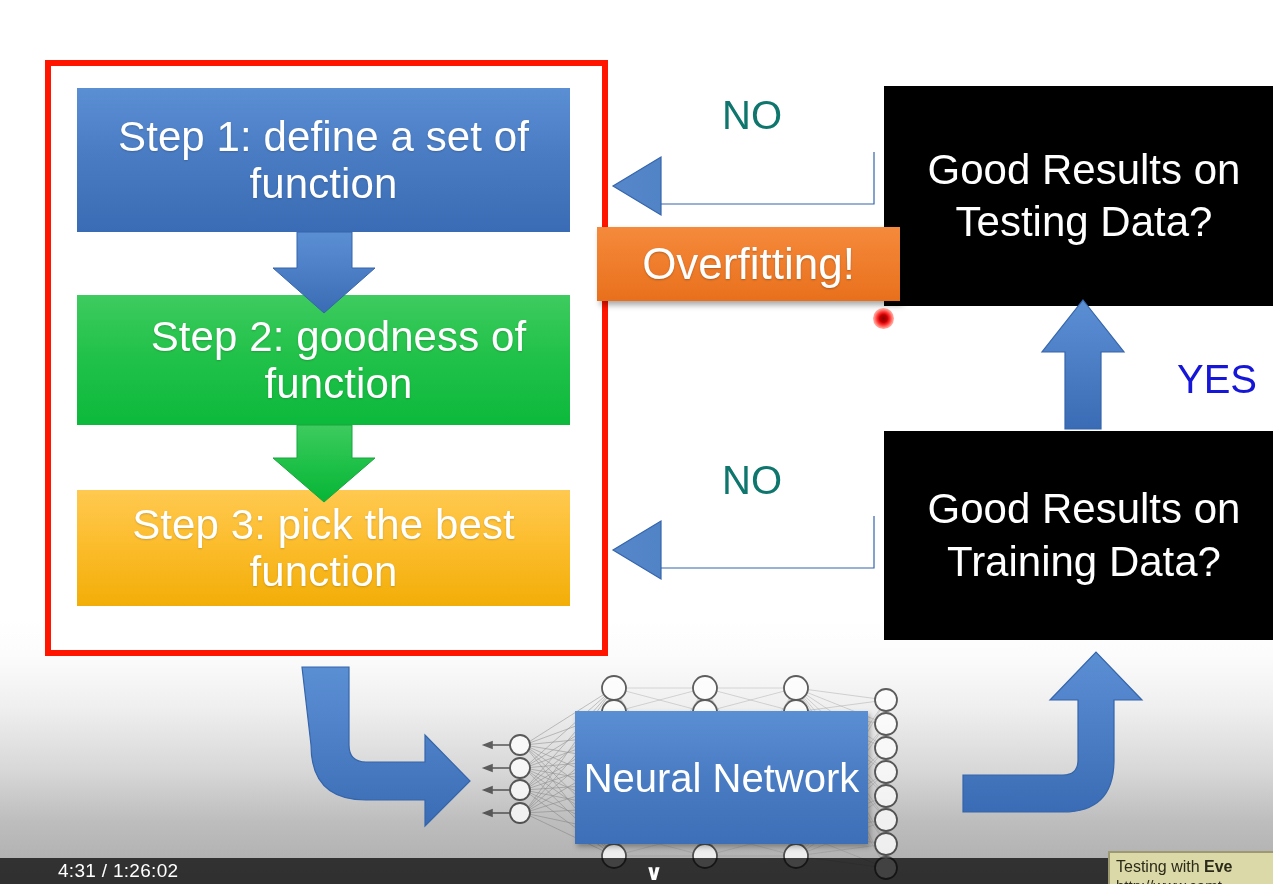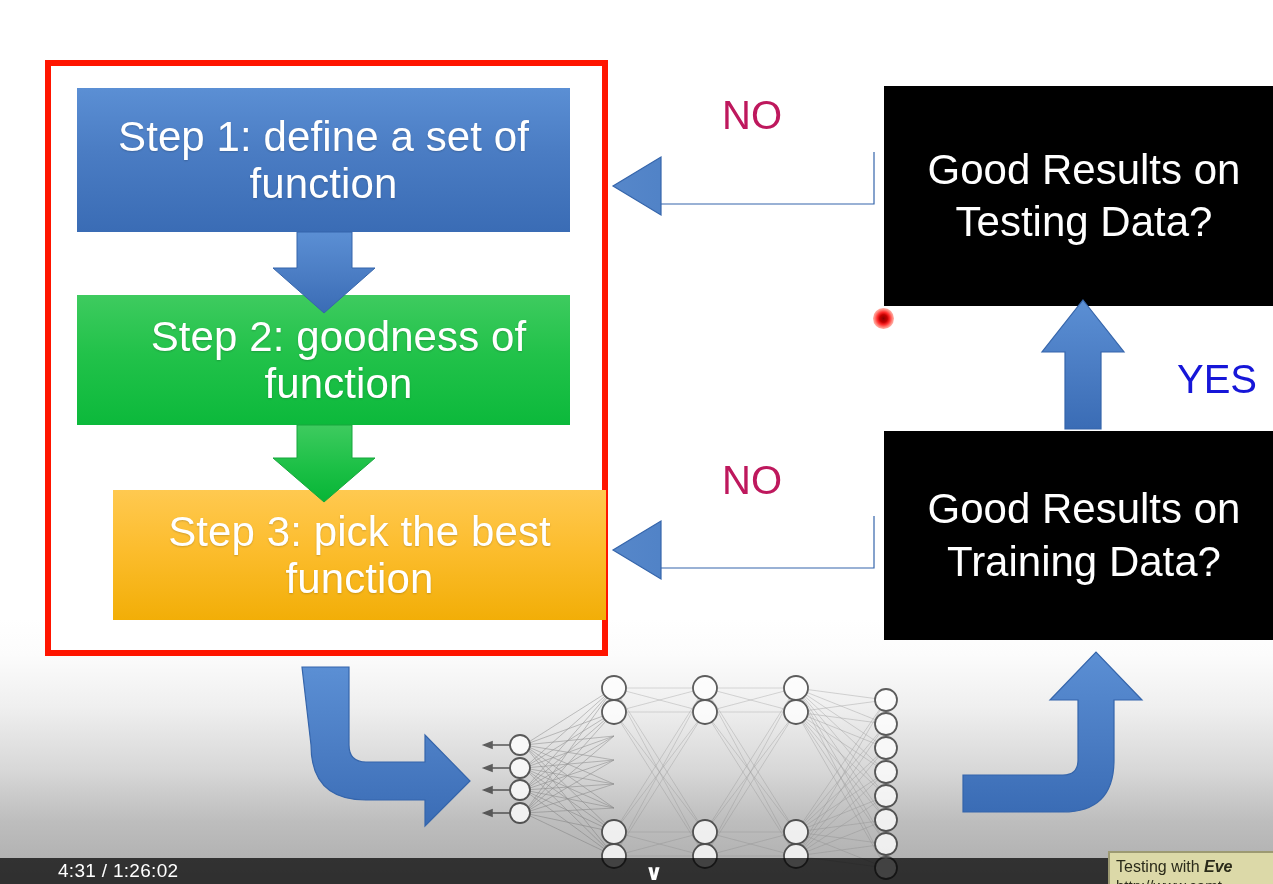--- a/index.html
+++ b/index.html
@@ -44,23 +44,22 @@
   #step1{
     left:77px;top:88px;width:493px;height:144px;
     background:linear-gradient(to bottom,#5b8fd4 0%,#4a7cc3 45%,#3a6cb5 100%);
   }
   #step2{
     left:77px;top:295px;width:493px;height:130px;
     background:linear-gradient(to bottom,#3ecb5f 0%,#22c24a 45%,#0cb93b 100%);
     padding-left:40px;
   }
   #step3{
-    left:77px;top:490px;width:493px;height:130px;
+    left:77px;top:490px;width:493px;height:116px;
     background:linear-gradient(to bottom,#ffc950 0%,#fcbd2e 45%,#f2ae07 100%);
-    margin-left:36px;
   }
 
   
   .black-box{
     position:absolute;
     background:#000000;
     color:#ffffff;
     display:flex;align-items:center;justify-content:center;
     text-align:center;
     font-size:42px;line-height:1.25;
@@ -68,21 +67,21 @@
   }
   #testing-box{left:884px;top:86px;width:400px;height:220px;}
   #training-box{left:884px;top:431px;width:400px;height:209px;}
 
   
   .flow-label{
     position:absolute;
     font-size:40px;font-weight:400;
     white-space:nowrap;
   }
-  .no-label{color:#be185d;}
+  .no-label{color:#0f766e;}
   .yes-label{color:#1616d8;margin-left:40px;}
   #no-top{left:722px;top:93px;}
   #no-bottom{left:722px;top:458px;}
   #yes-label{left:1137px;top:357px;}
 
   
   #overfitting{
     position:absolute;left:597px;top:227px;width:303px;height:74px;
     background:linear-gradient(to bottom,#f58a3c 0%,#ef7d2c 50%,#e8701c 100%);
     color:#ffffff;
@@ -136,21 +135,21 @@
     position:absolute;left:1108px;top:851px;width:172px;height:40px;
     background:#dcd9a8;
     border:2px solid #9d9a72;
     color:#2b2b1a;
     font-size:16px;line-height:1.25;
     padding:4px 6px;
     box-sizing:border-box;
     overflow:hidden;
   }
   #watermark .wm-line1{white-space:nowrap;}
-  #watermark .wm-line1 b{font-weight:bold;font-style:italic;}
+  #watermark .wm-line1 b{font-weight:bold;}
   #watermark .wm-line2{white-space:nowrap;font-size:15px;}
 </style>
 </head>
 <body>
 
 <div id="stage">
 
   <div id="slide"></div>
 
   <div id="red-box"></div>
@@ -158,20 +157,21 @@
   <div class="step-box" id="step1">Step 1: define a set of function</div>
 
   <div class="step-box" id="step2">Step 2: goodness of function</div>
 
   <div class="step-box" id="step3">Step 3: pick the best function</div>
 
   <div class="black-box" id="testing-box">Good Results on Testing Data?</div>
 
   <div class="black-box" id="training-box">Good Results on Training Data?</div>
 
+  <div id="overfitting">Overfitting!</div>
 
   <div class="flow-label no-label" id="no-top">NO</div>
 
   <div class="flow-label no-label" id="no-bottom">NO</div>
 
   <div class="flow-label yes-label" id="yes-label">YES</div>
 
   <svg class="svg-layer" viewBox="0 0 1273 884">
     <defs>
       <linearGradient id="gblue" x1="0" y1="0" x2="0" y2="1">
@@ -390,20 +390,21 @@
         <circle cx="886" cy="748" r="11"></circle>
           <circle cx="886" cy="772" r="11"></circle>
         <circle cx="886" cy="796" r="11"></circle>
           <circle cx="886" cy="820" r="11"></circle>
         <circle cx="886" cy="844" r="11"></circle>
           <circle cx="886" cy="868" r="11"></circle>
       </g>
     </g>
   </svg>
 
+  <div id="nn-box">Neural Network</div>
 
   <div id="laser"></div>
 
   <div id="player-bar">
     <span id="time-display">4:31 / 1:26:02</span>
   </div>
 
   <div id="chevron-down">∨</div>
 
   <div id="watermark">

